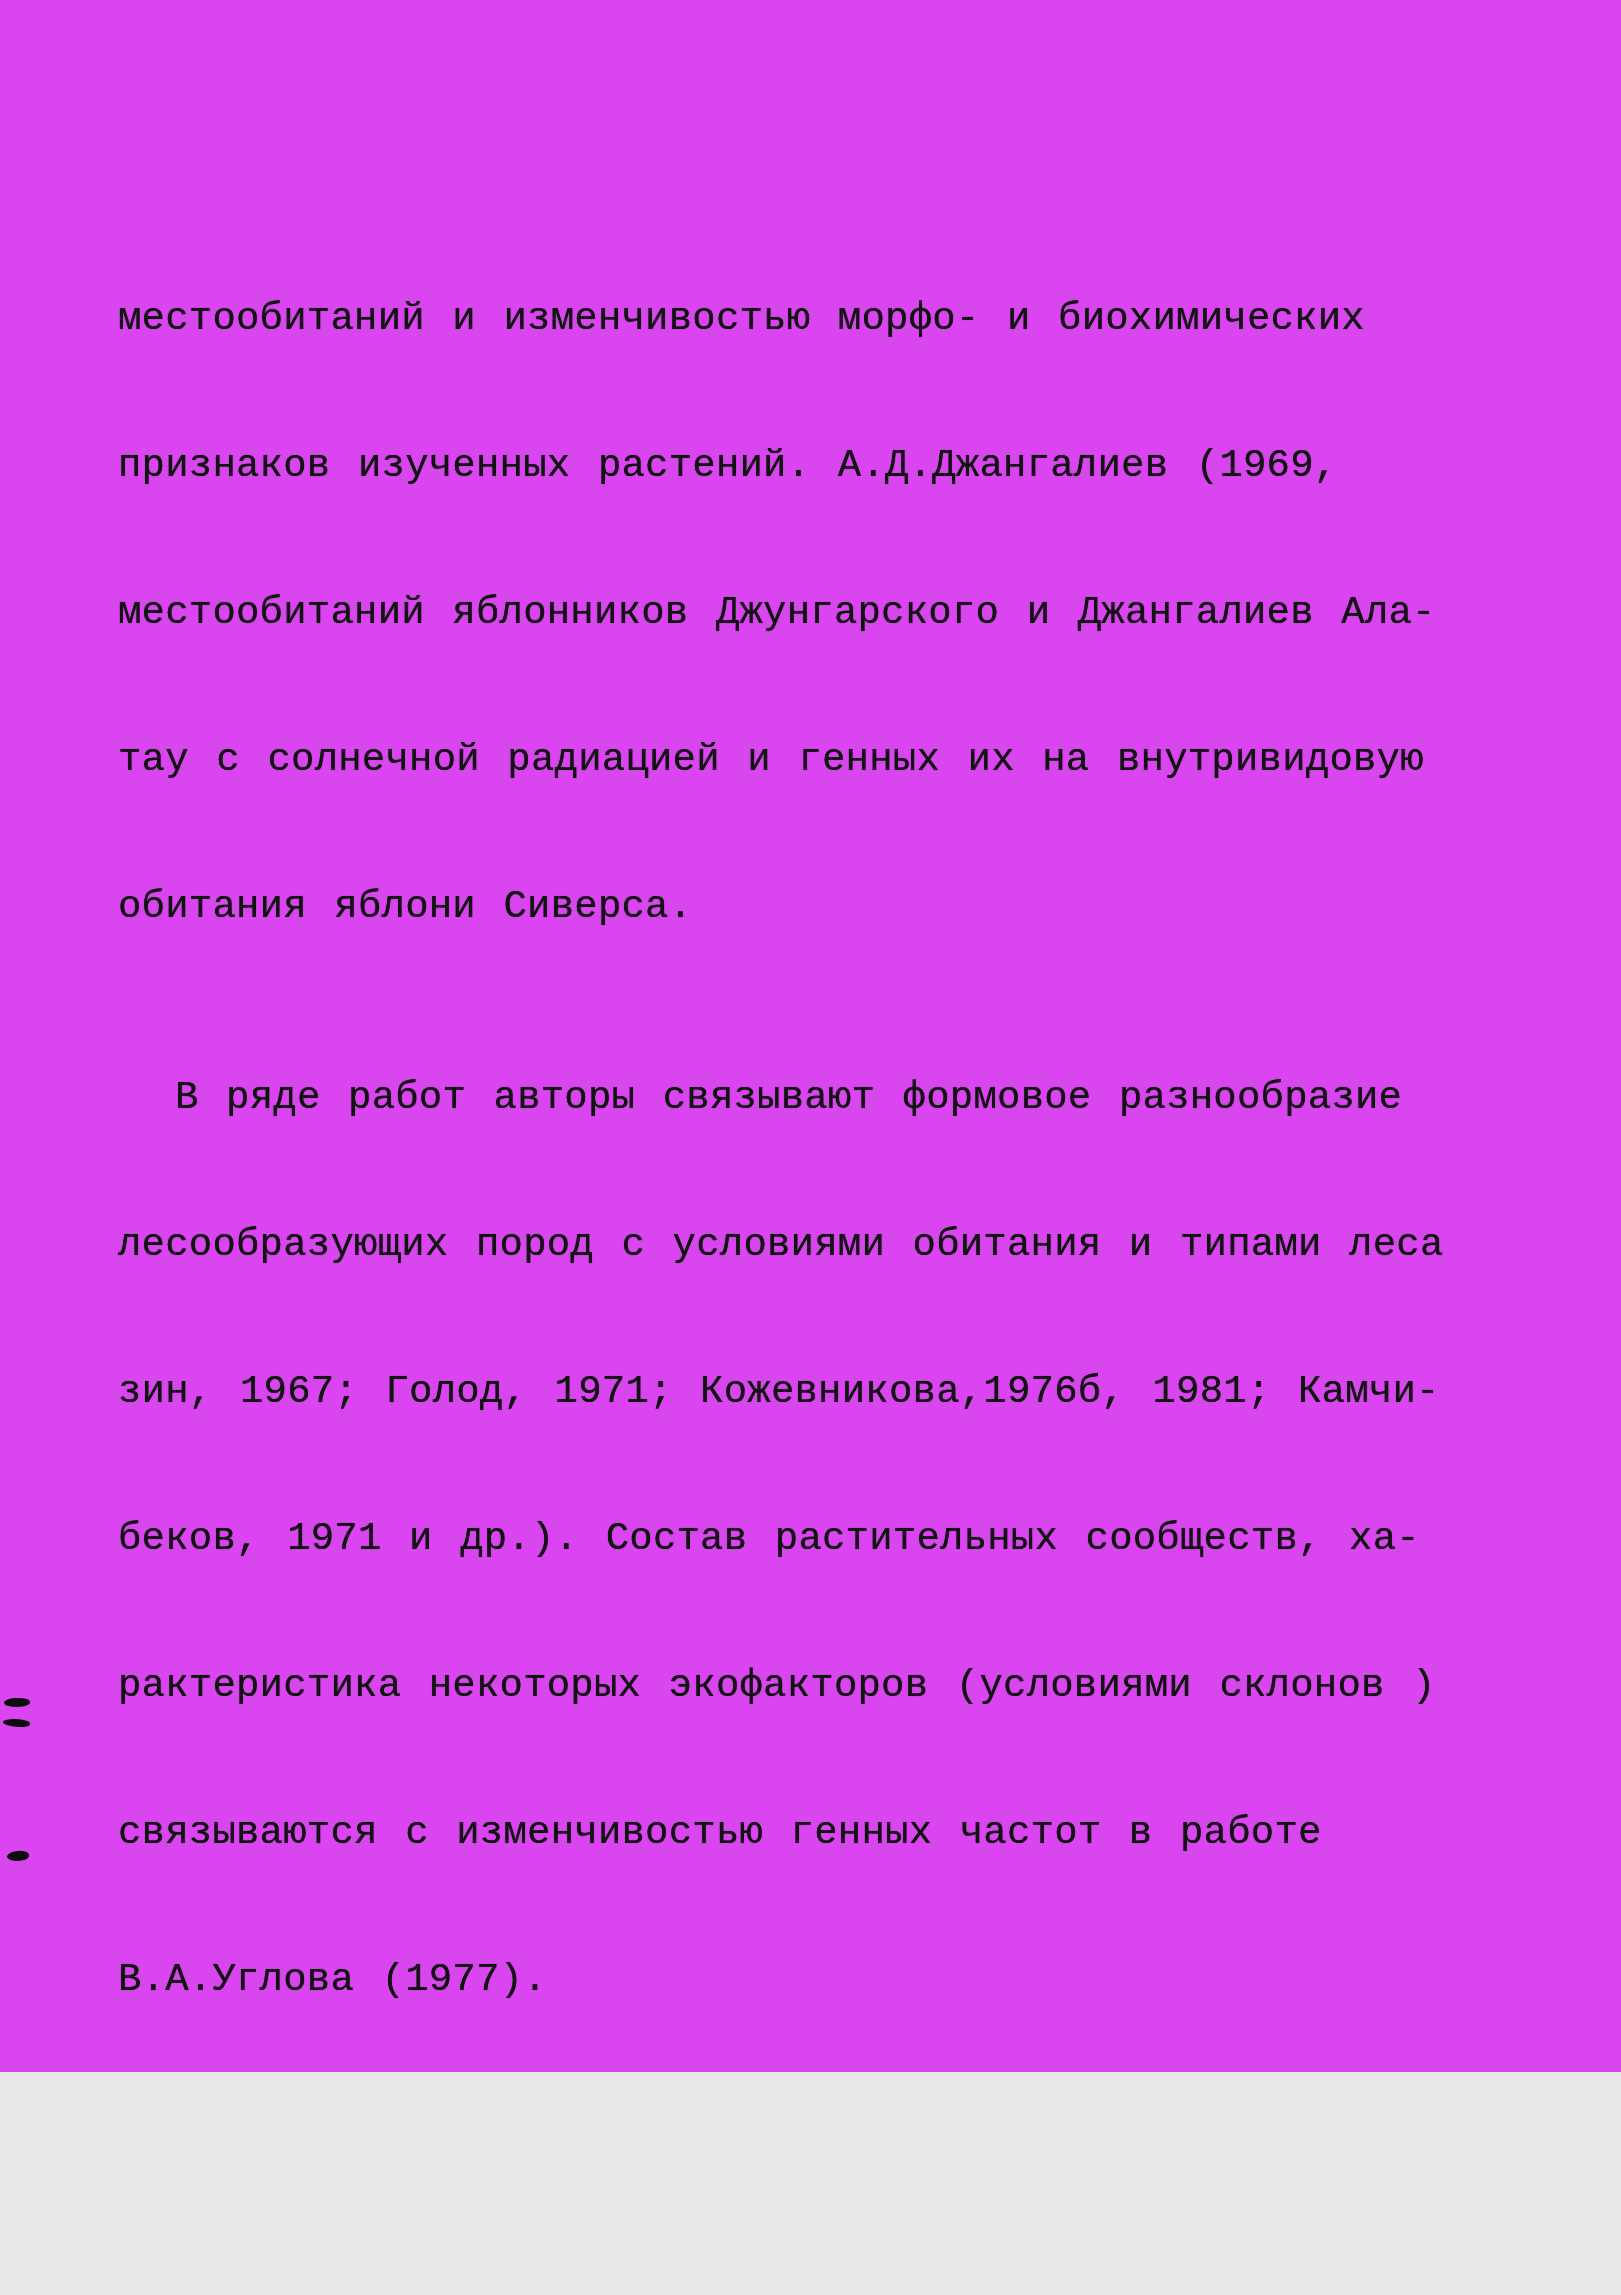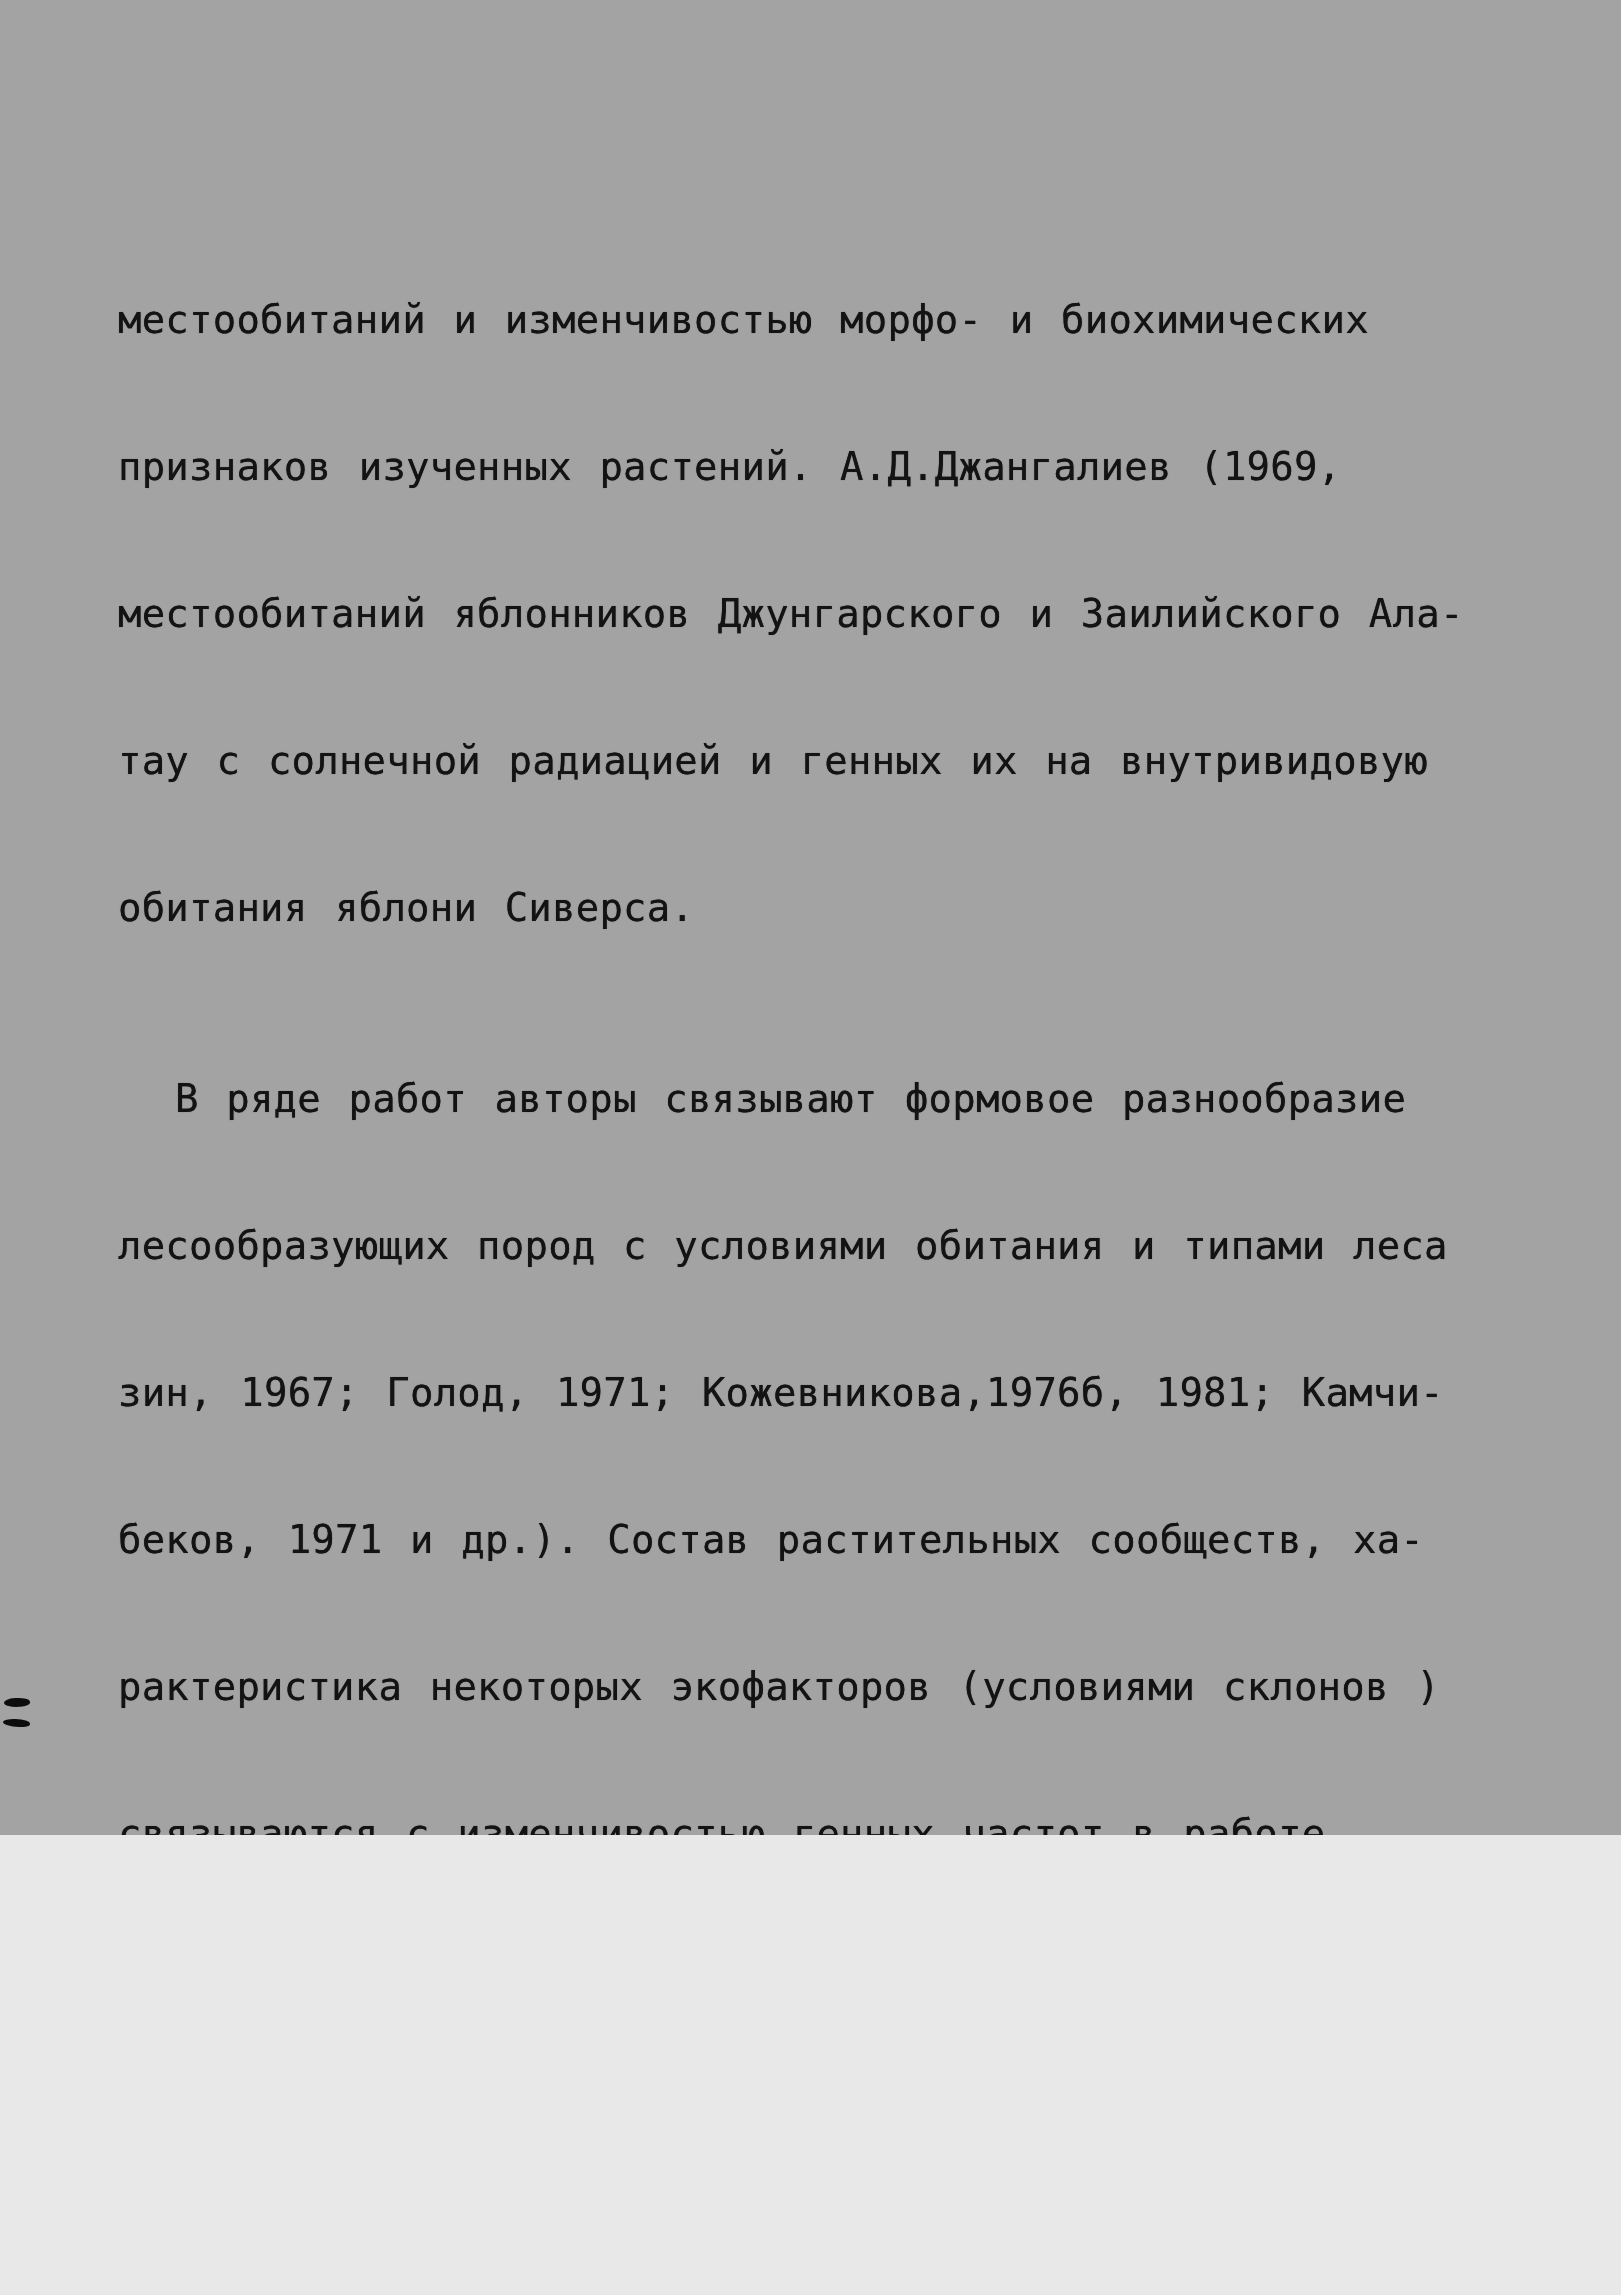--- a/index.html
+++ b/index.html
@@ -4,23 +4,24 @@
 <style>
   html, body {
     margin: 0;
     padding: 0;
     background: #e8e8e8;
     font-family: "DejaVu Sans Mono", "Liberation Mono", monospace;
   }
   .page {
     position: relative;
     width: 1621px;
-    height: 1835px;
-    background: #a3a3a3;
+    height: 2072px;
+    background: #d946ef;
     overflow: hidden;
+    font-family: Liberation Mono, monospace;
   }
   .text-block {
     position: absolute;
     left: 118px;
     top: 197px;
     width: 1392px;
     color: #131313;
     font-size: 39px;
     line-height: 49px;
     letter-spacing: 0.2px;
@@ -58,21 +59,21 @@
 
 <div class="page">
 
   <div class="ink-mark m1"></div>
   <div class="ink-mark m2"></div>
   <div class="ink-mark m3"></div>
 
   <div class="text-block">
     <div class="line">местообитаний и изменчивостью морфо- и биохимических</div>
     <div class="line">признаков изученных растений. А.Д.Джангалиев (1969,</div>
-    <div class="line">местообитаний яблонников Джунгарского и Заилийского Ала-</div>
+    <div class="line">местообитаний яблонников Джунгарского и Джангалиев Ала-</div>
     <div class="line">тау с солнечной радиацией и генных их на внутривидовую</div>
     <div class="line">обитания яблони Сиверса.</div>
     <div class="line indent">В ряде работ авторы связывают формовое разнообразие</div>
     <div class="line">лесообразующих пород с условиями обитания и типами леса</div>
     <div class="line">зин, 1967; Голод, 1971; Кожевникова,1976б, 1981; Камчи-</div>
     <div class="line">беков, 1971 и др.). Состав растительных сообществ, ха-</div>
     <div class="line">рактеристика некоторых экофакторов (условиями склонов )</div>
     <div class="line">связываются с изменчивостью генных частот в работе</div>
     <div class="line">В.А.Углова (1977).</div>
     

